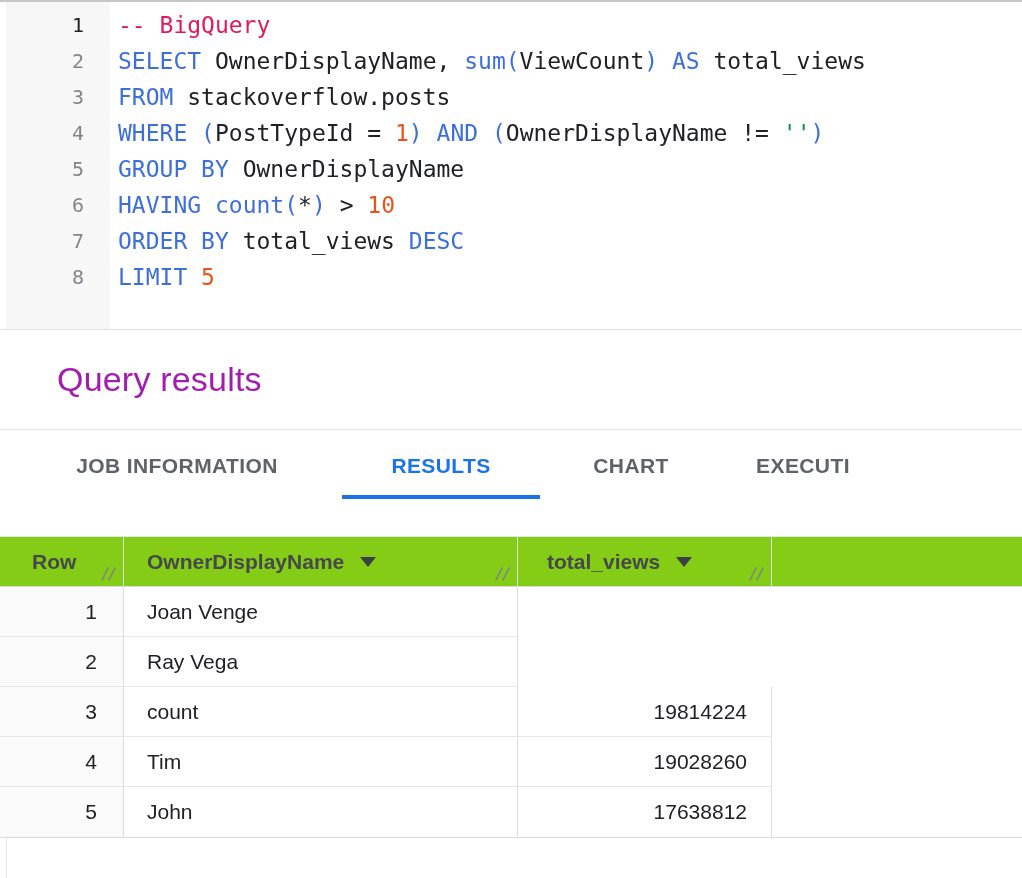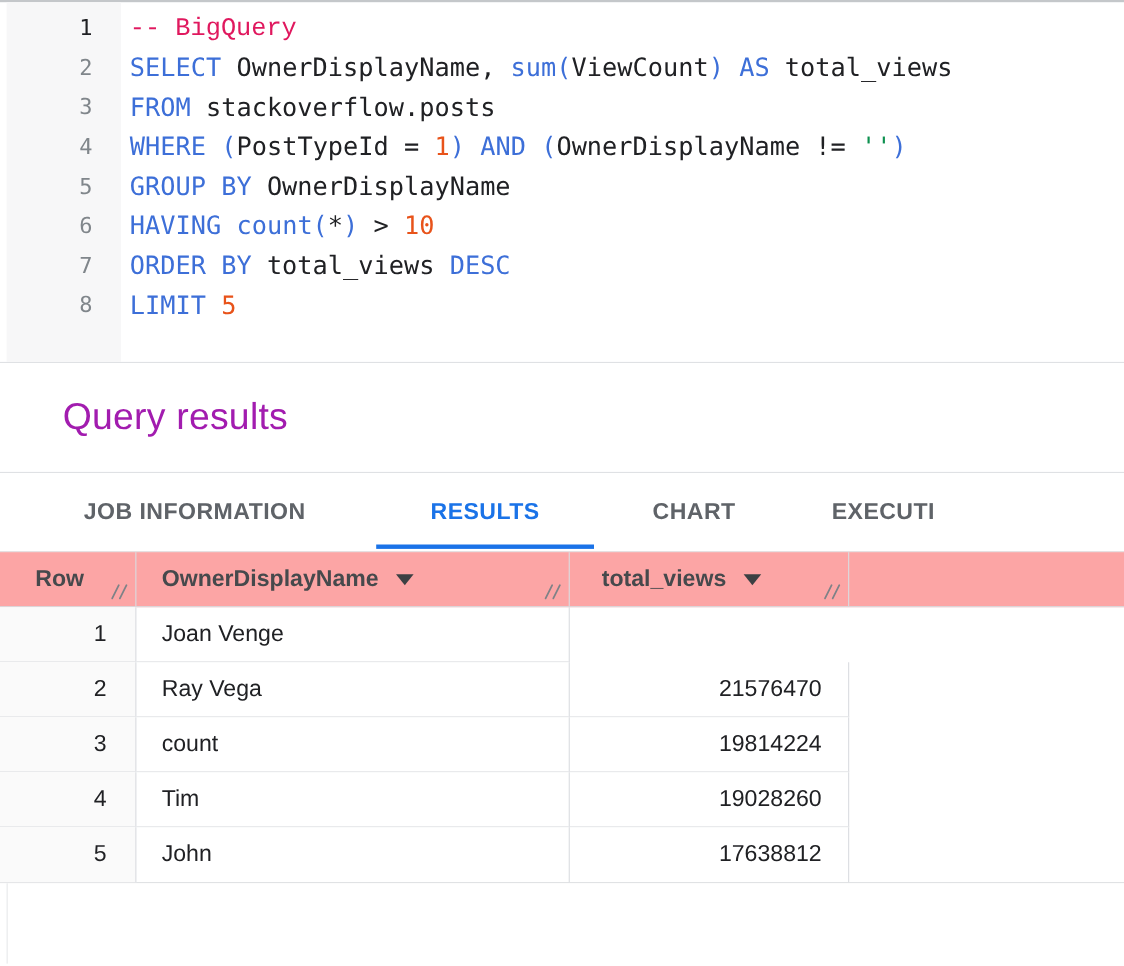--- a/index.html
+++ b/index.html
@@ -12,43 +12,43 @@
   .gutter { width:104px; margin-left:6px; background:#f7f7f8; padding:5px 26px 0 0;
             font-family:"DejaVu Sans Mono", monospace; font-size:20px; line-height:36px;
             text-align:right; color:#80868b; flex:none; }
   .gutter .ln.active { color:#202124; }
   .code-area { padding:5px 0 0 8px; font-family:"DejaVu Sans Mono", monospace;
                font-size:23px; line-height:36px; white-space:pre; flex:1; }
   .tok-plain   { color:#202124; }
   .tok-keyword { color:var(--kw); }
   .tok-number  { color:var(--num); }
   .tok-string  { color:var(--str); }
-  .tok-comment { color:var(--com);font-family:Liberation Mono, monospace; }
+  .tok-comment { color:var(--com); }
 
   
   .results-header { height:100px; border-bottom:1px solid #dfe1e4;
                     display:flex; align-items:center; padding-left:57px; }
   .results-title { font-size:34px; font-weight:400; color:#a21caf; letter-spacing:.2px; }
 
   
   .tabbar { height:71px; display:flex; padding-left:40px; align-items:stretch; }
   .tab { position:relative; display:flex; align-items:center; justify-content:center;
          font-size:21px; font-weight:bold; letter-spacing:.4px; color:#5f6368; cursor:pointer; }
   .tab:nth-of-type(1) { width:274px; }
   .tab:nth-of-type(2) { width:198px; margin-left:28px;text-align:center; }
   .tab:nth-of-type(3) { width:182px; }
   .tab:nth-of-type(4) { width:162px; }
   .tab:nth-of-type(5) { width:300px; justify-content:flex-start; padding-left:68px; }
   .tab.active { color:var(--accent); }
   .tab .underline { position:absolute; left:0; right:0; bottom:2px; height:4px;
                     background:var(--accent); }
 
   
-  .thead { display:flex; height:51px; background:#fca5a5;
-           border-top:1px solid #e4e5e7; border-bottom:1px solid #d9dbde; }
+  .thead { display:flex; height:51px; background:#84cc16;
+           border-top:1px solid #e4e5e7; border-bottom:1px solid #d9dbde;margin-top:35px; }
   .th { position:relative; display:flex; align-items:center;
         border-right:1px solid #dadce0; font-size:21px; font-weight:bold; color:#46494c; }
   .th.c1 { width:124px; padding-left:32px; }
   .th.c2 { width:394px; padding-left:23px; }
   .th.c3 { width:254px; padding-left:29px; }
   .th-fill, .td-fill { flex:1; }
   .sort-arrow { width:0; height:0; margin-left:16px;
                 border-left:8px solid transparent; border-right:8px solid transparent;
                 border-top:10px solid #3c4043; }
   .resize-handle { position:absolute; right:5px; bottom:4px; width:18px; height:18px; cursor:col-resize; }
@@ -133,21 +133,20 @@
 <div>
   <div class="rows-host">
       <div class="trow">
         <div class="td rownum">1</div>
         <div class="td owner">Joan Venge</div>
         <div class="td-fill"></div>
       </div>
       <div class="trow">
         <div class="td rownum">2</div>
         <div class="td owner">Ray Vega</div>
-        <div class="td views">21576470</div>
         <div class="td-fill"></div>
       </div>
       <div class="trow">
         <div class="td rownum">3</div>
         <div class="td owner">count</div>
         <div class="td views">19814224</div>
         <div class="td-fill"></div>
       </div>
       <div class="trow">
         <div class="td rownum">4</div>

